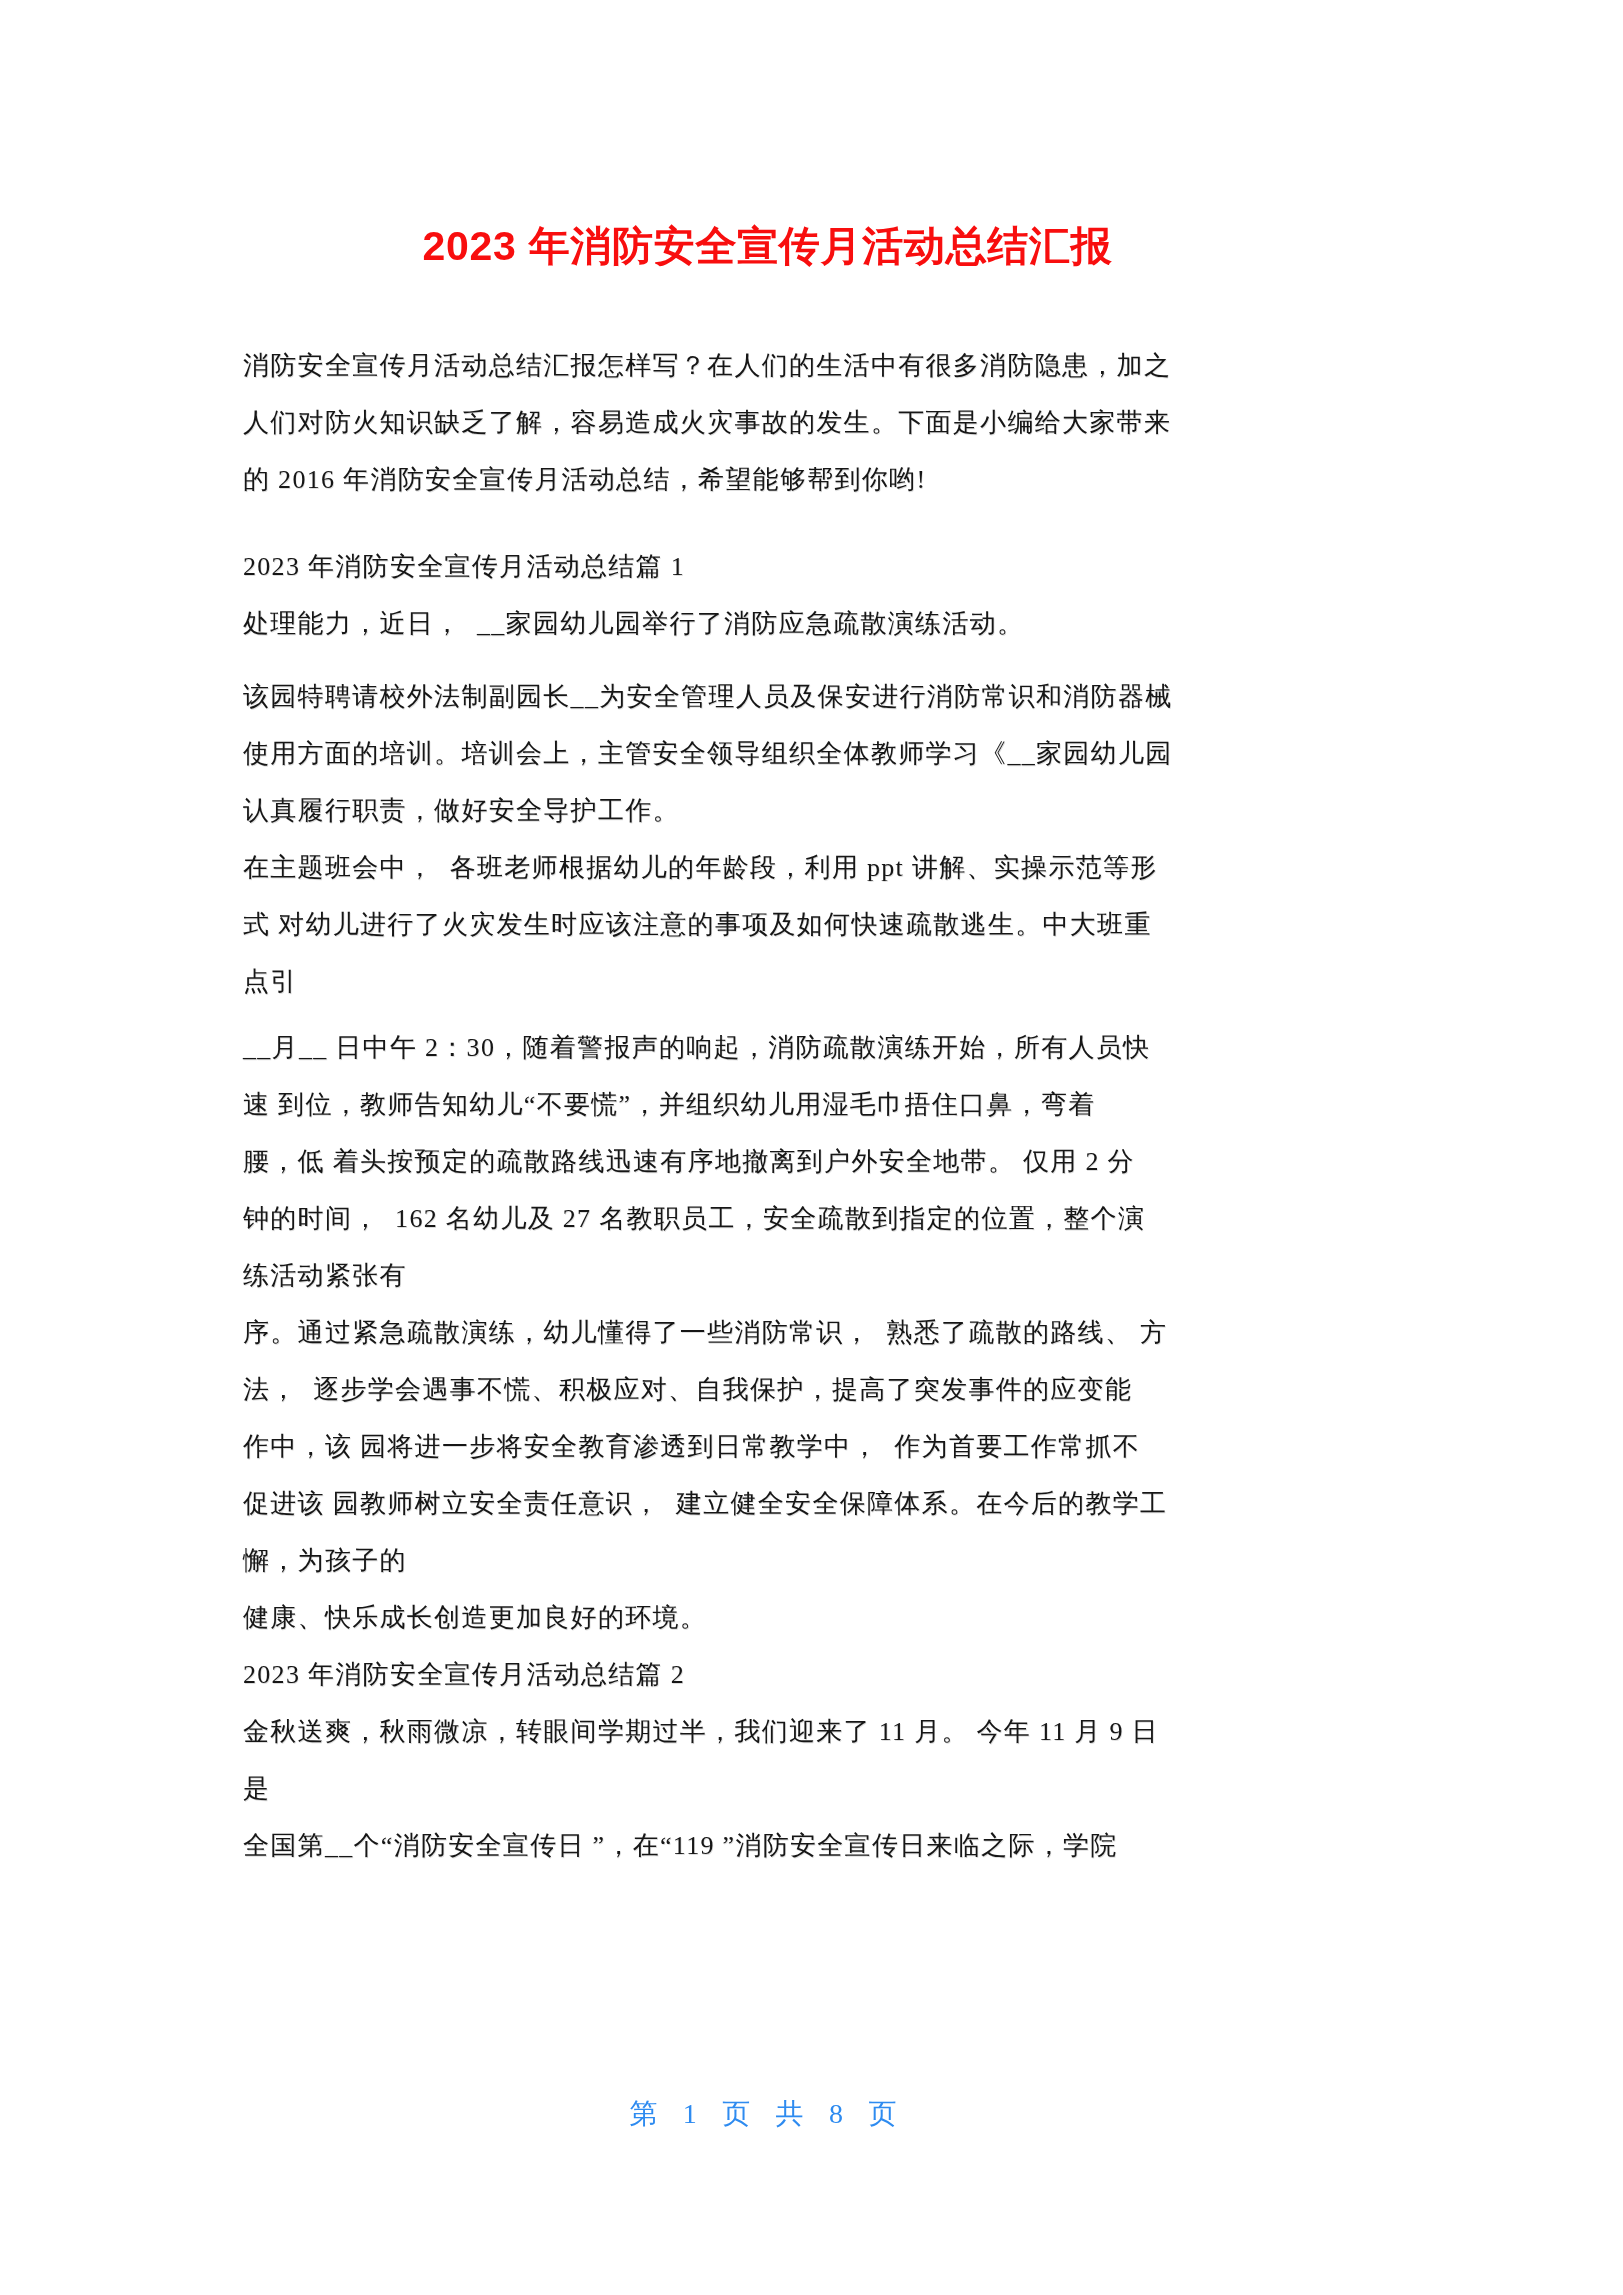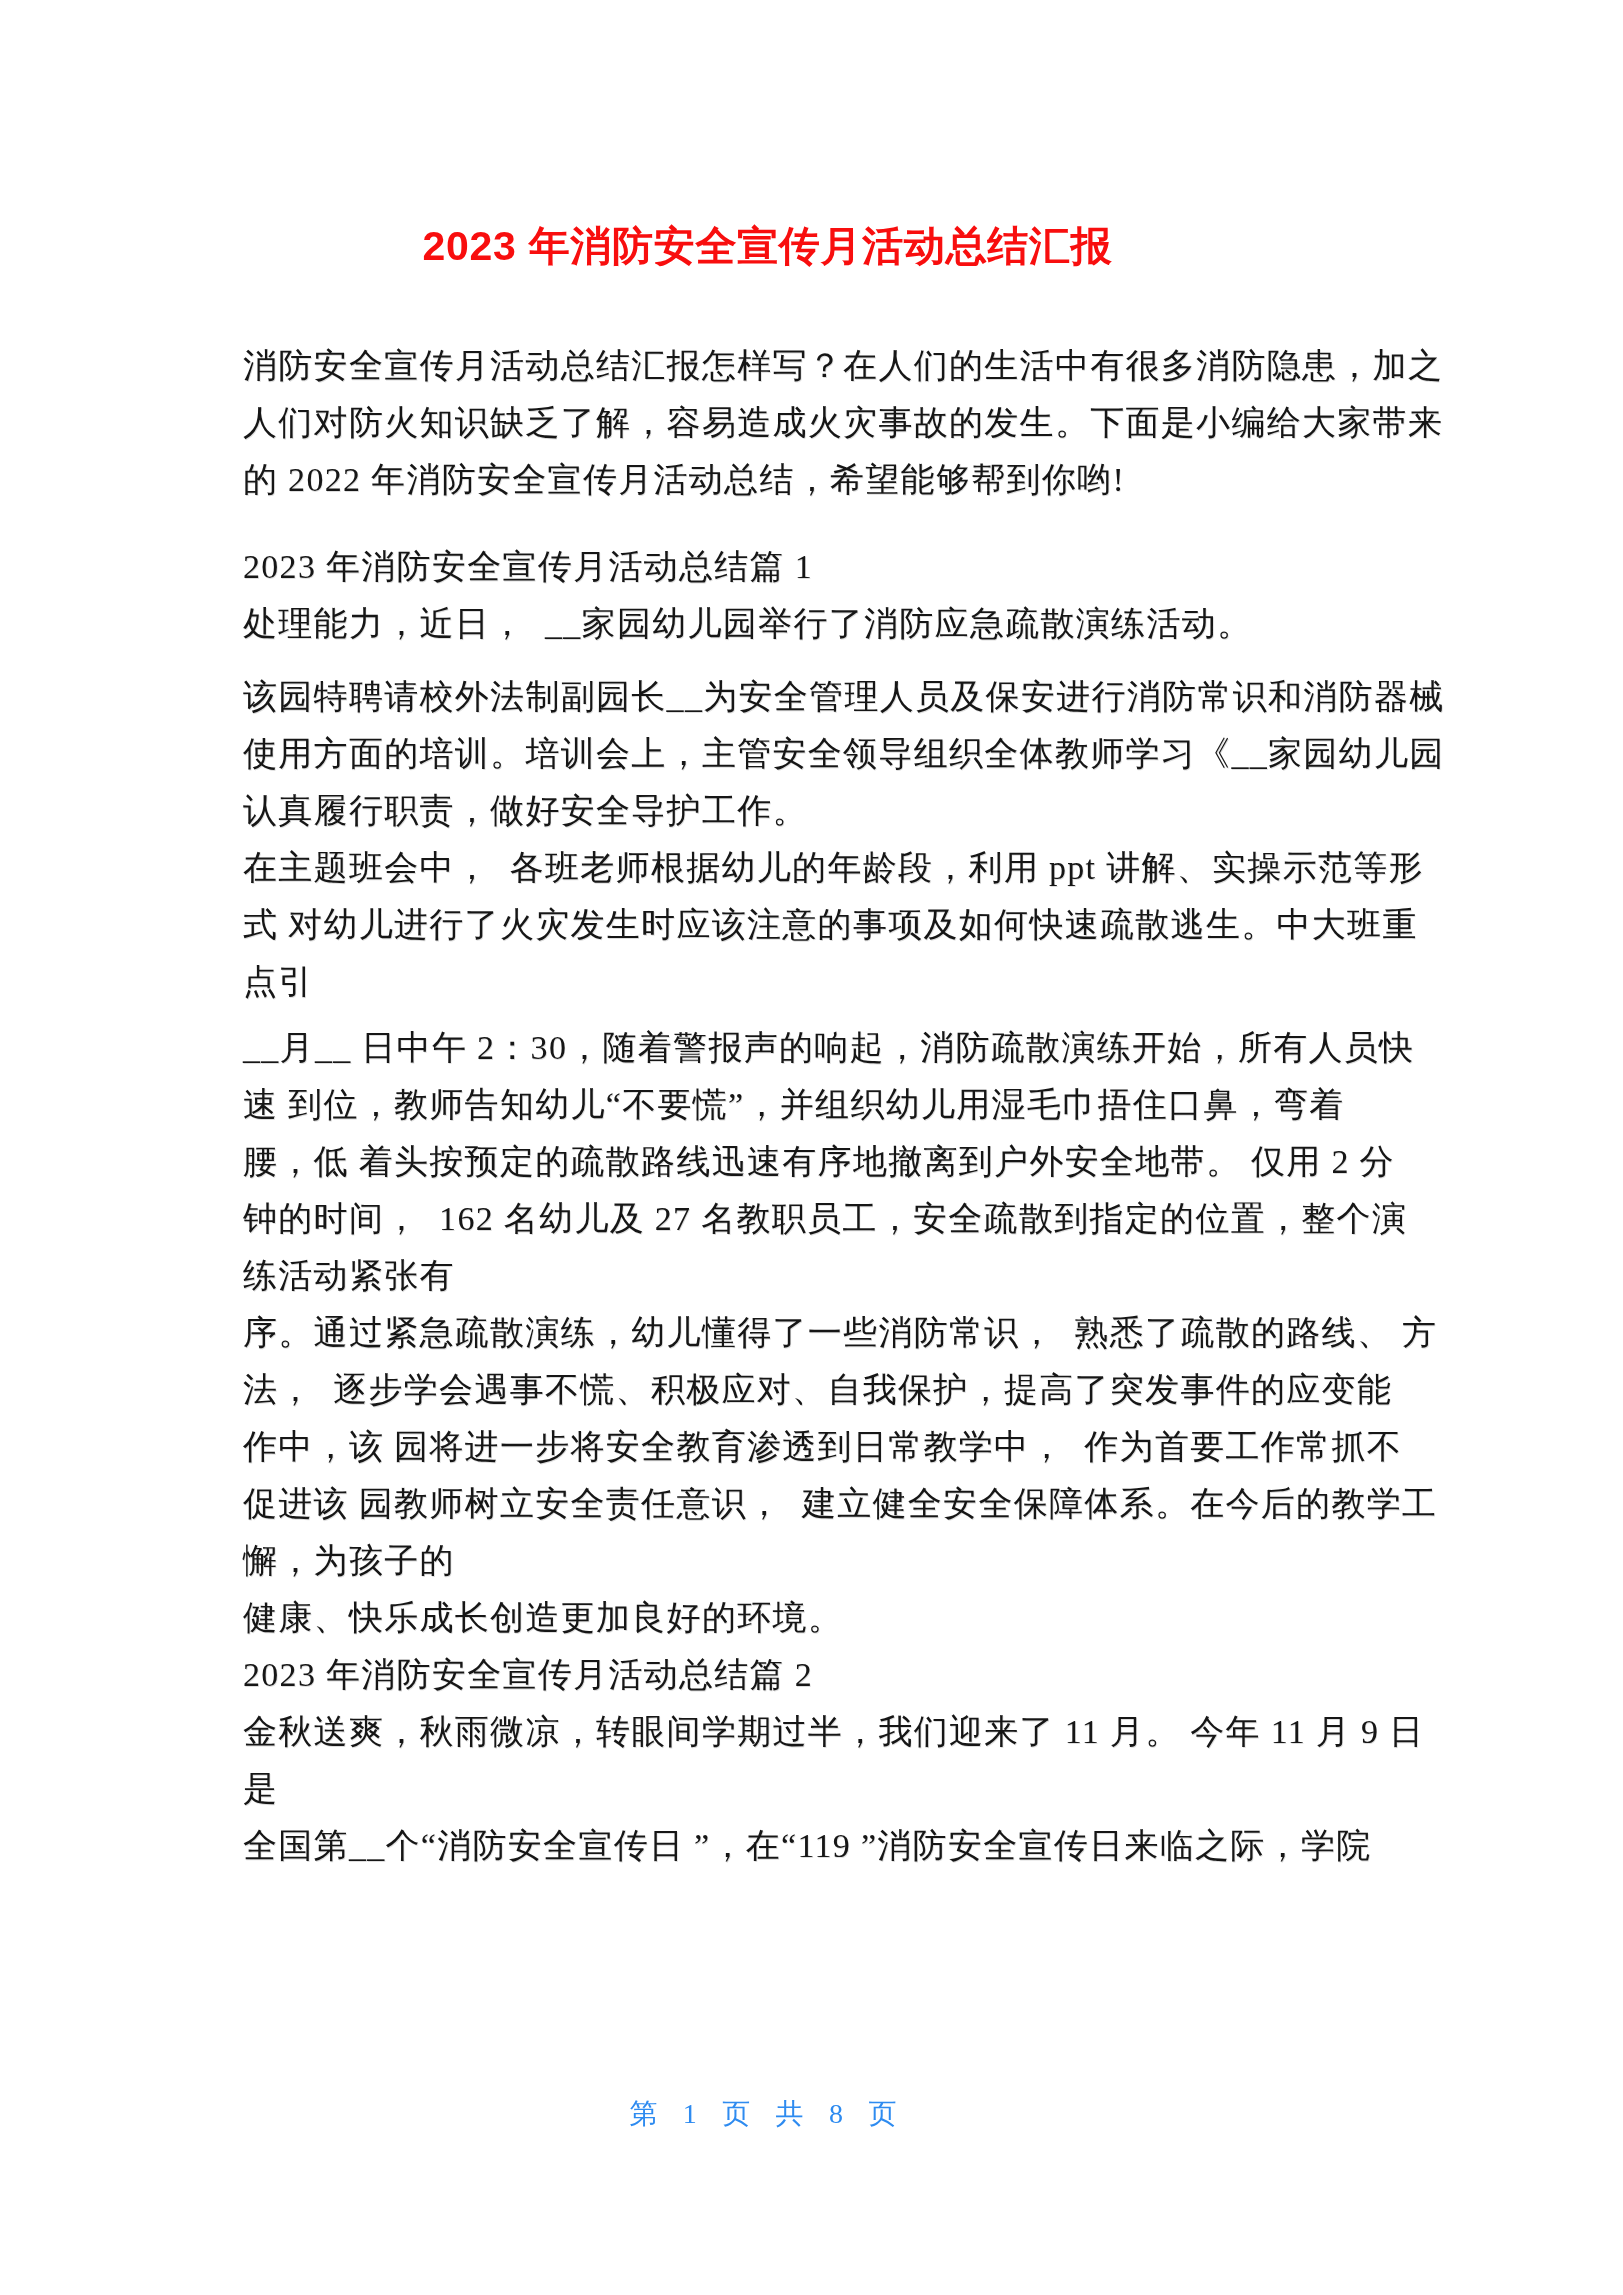--- a/index.html
+++ b/index.html
@@ -19,21 +19,21 @@
     font-family:"Liberation Sans","DejaVu Sans",sans-serif;
     font-weight:700;
     font-size:41px;
     line-height:60px;
     letter-spacing:0.7px;
     color:#f80e0e;
     white-space:pre;
   }
   #doc-body{
     padding:61px 236px 0 243px;
-    font-size:34px;
+    font-size:26px;
     line-height:57px;
     letter-spacing:1.3px;
   }
   .block{margin:0;}
   
   #doc-body .block:nth-child(2){margin-top:30px;}
   #doc-body .block:nth-child(4){margin-top:15.7px;}
   #doc-body .block:nth-child(6){margin-top:9.2px;}
   .line{
     white-space:pre;
@@ -54,21 +54,21 @@
 </head>
 <body>
 
 <div class="page">
   <h1 class="doc-title" style="color: rgb(248, 14, 14);">2023 年消防安全宣传月活动总结汇报</h1>
 
   <div id="doc-body">
       <div class="block paragraph">
         <div class="line">消防安全宣传月活动总结汇报怎样写？在人们的生活中有很多消防隐患，加之</div>
         <div class="line">人们对防火知识缺乏了解，容易造成火灾事故的发生。下面是小编给大家带来</div>
-        <div class="line">的 2022 年消防安全宣传月活动总结，希望能够帮到你哟!</div>
+        <div class="line">的 2016 年消防安全宣传月活动总结，希望能够帮到你哟!</div>
       </div>
       <div class="block heading">
         <div class="line">2023 年消防安全宣传月活动总结篇 1</div>
       </div>
       <div class="block paragraph">
         <div class="line">处理能力，近日，  __家园幼儿园举行了消防应急疏散演练活动。</div>
       </div>
       <div class="block paragraph">
         <div class="line">该园特聘请校外法制副园长__为安全管理人员及保安进行消防常识和消防器械</div>
         <div class="line">使用方面的培训。培训会上，主管安全领导组织全体教师学习《__家园幼儿园</div>

